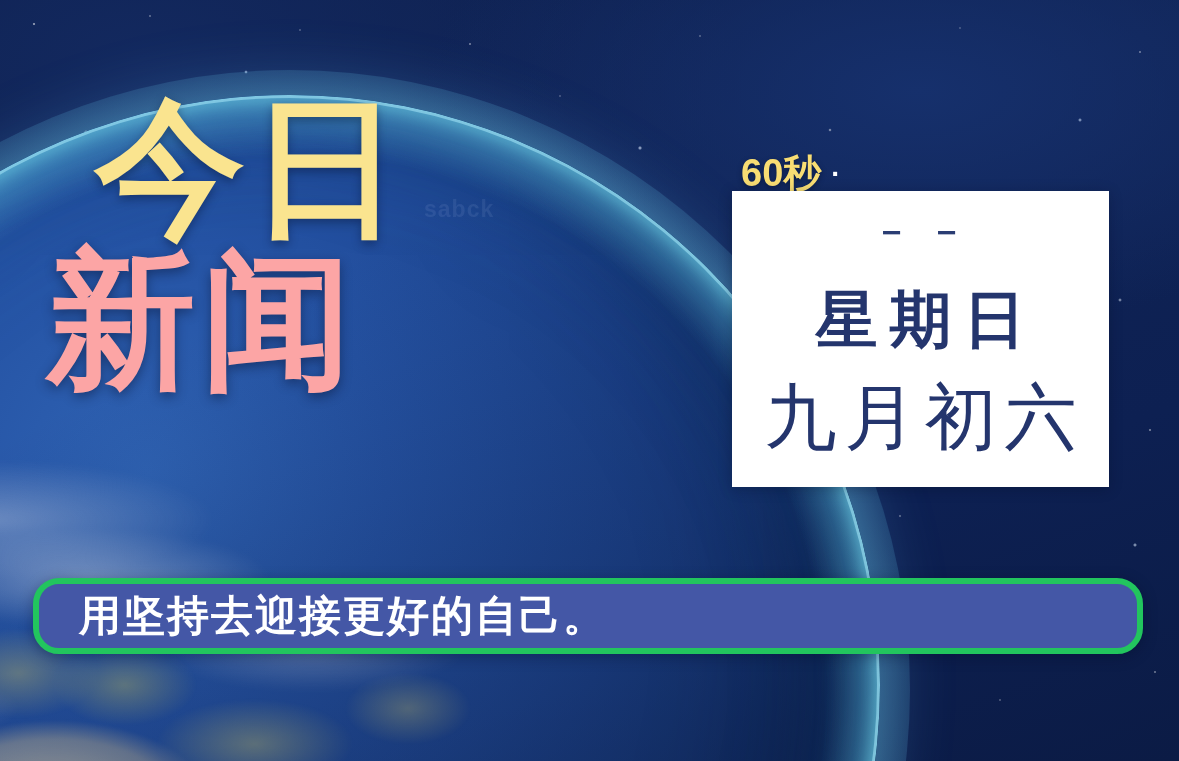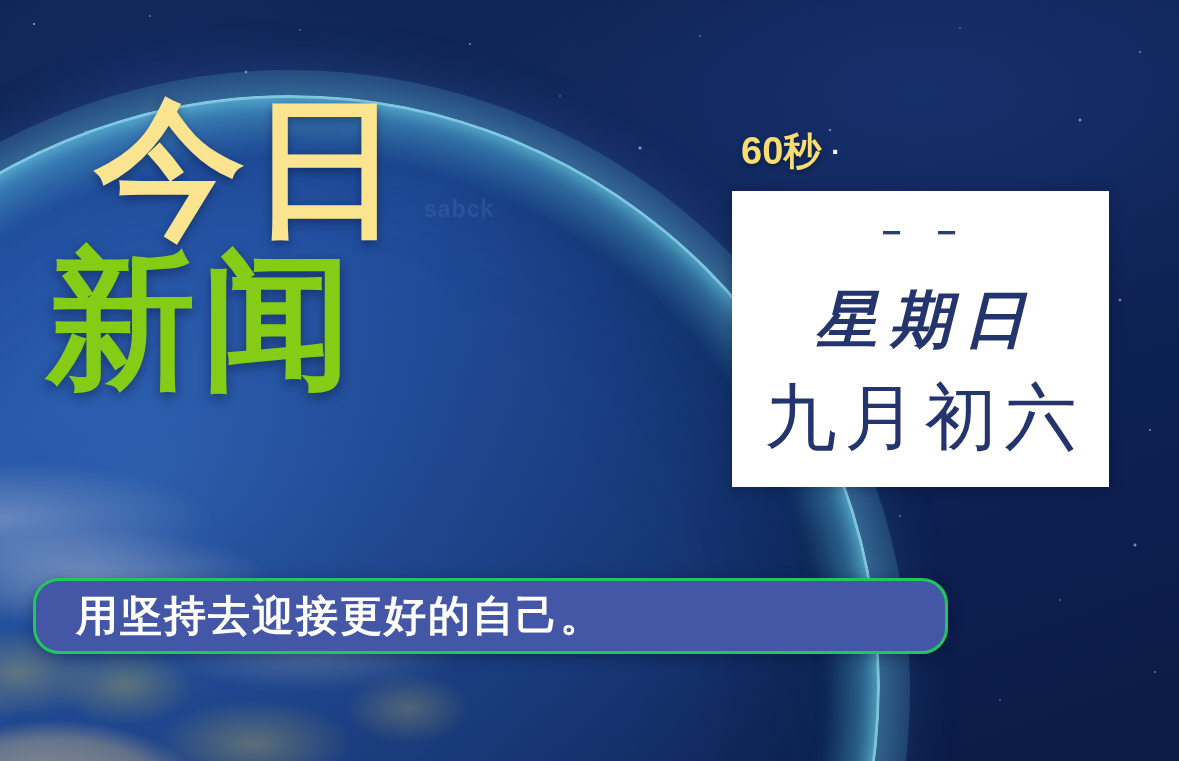--- a/index.html
+++ b/index.html
@@ -147,35 +147,35 @@
   }
   .headline .line{
     display:block;
     font-size:150px;
     font-weight:800;
     letter-spacing:6px;
     white-space:nowrap;
     margin-left:29px;
   }
   .headline .line-1{ color:#fae48f; text-shadow:0 4px 10px rgba(6,16,44,.40); }
-  .headline .line-2{ color:#84cc16; margin-left:-20px; margin-top:8px; text-shadow:0 4px 12px rgba(6,16,44,.45); }
+  .headline .line-2{ color:#fca5a5; margin-left:-20px; margin-top:8px; text-shadow:0 4px 12px rgba(6,16,44,.45); }
 
   
   .date-pill{
     position:absolute; right:71px; top:64px;
     height:33px; padding:0 15px;
     display:flex; align-items:center; justify-content:center;
     background:#ffffff; border-radius:17px;
     color:#1f2f63; font-size:20px; font-weight:700; letter-spacing:.3px;
     box-shadow:0 1px 4px rgba(0,0,0,.18);
   }
 
   
   .tagline{
-    position:absolute; left:741px; top:126px;
+    position:absolute; left:741px; top:148px;
     display:flex; align-items:center; gap:2px;
     white-space:nowrap;
   }
   .tagline .sec{
     color:#f8dd73; font-size:38px; font-weight:800; letter-spacing:0px;
     text-shadow:0 2px 5px rgba(6,16,44,.55);
   }
   .tagline .dot{
     color:#ffffff; font-size:28px; font-weight:800; margin:0 6px 0 8px;
   }
@@ -197,35 +197,35 @@
   }
   .card .issue{
     color:#2b3d73; font-size:36px; font-weight:800;
     letter-spacing:3px; white-space:nowrap;
     display:flex; align-items:center; gap:16px;
   }
   .card .issue .dash{ font-weight:700; }
   .card .weekday{
     margin-top:22px;
     color:#24356d; font-size:62px; font-weight:800; letter-spacing:12px;
-    text-indent:12px; white-space:nowrap;font-style:italic;
+    text-indent:12px; white-space:nowrap;
   }
   .card .lunar{
     margin-top:8px;
     color:#24356d; font-size:72px; font-weight:400; letter-spacing:8px;
     text-indent:8px; white-space:nowrap;
   }
 
   
   .quote-bar{
     position:absolute;
     left:33px; top:578px;
-    width:915px; height:76px;
+    width:1110px; height:76px;
     background:#4457a6;
-    border:3px solid #22c55e;
+    border:6px solid #22c55e;
     border-radius:26px;
     display:flex; align-items:center;
     box-shadow:0 3px 14px rgba(4,12,36,.35);
   }
   .quote-bar .quote-text{
     padding-left:40px;
     color:#ffffff; font-size:42px; font-weight:800; letter-spacing:2px;
     white-space:nowrap;
   }
 </style>

